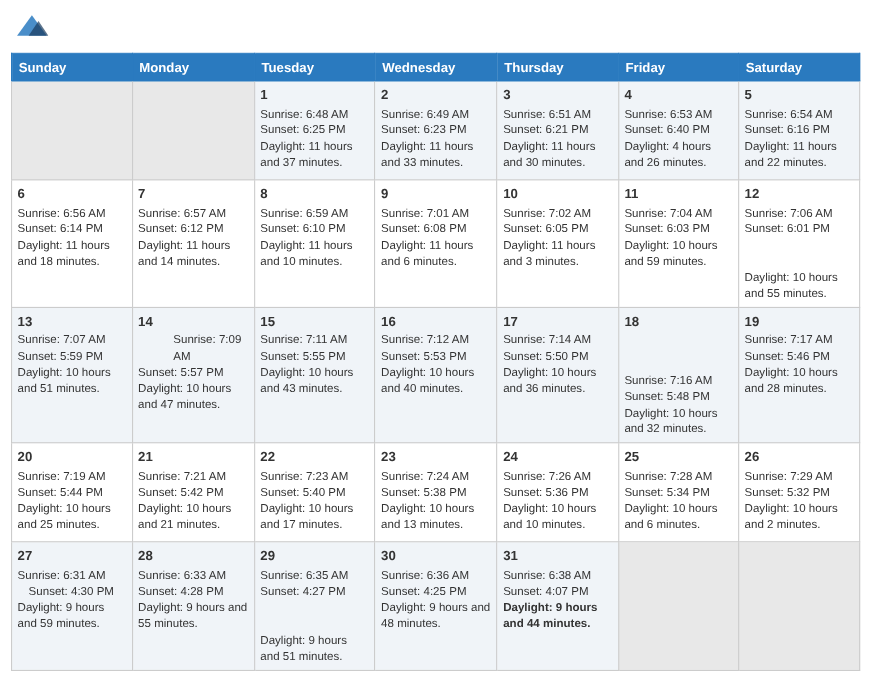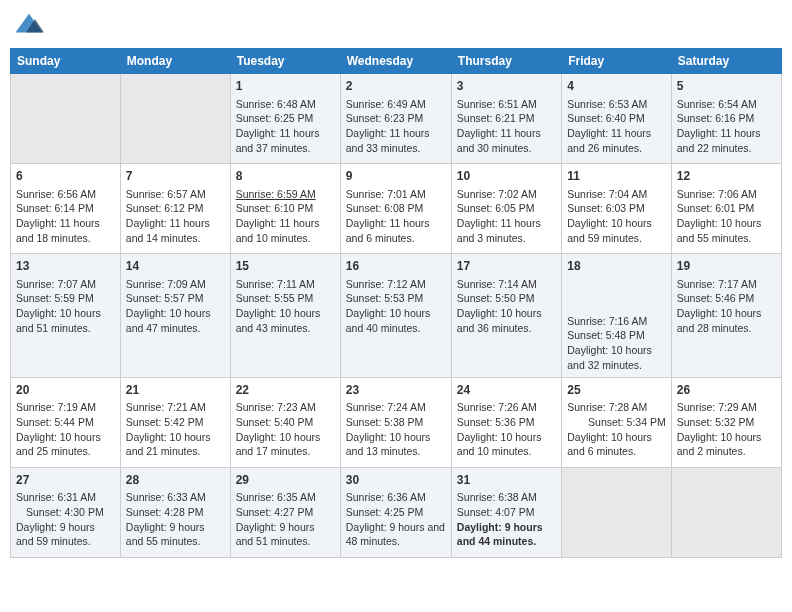--- a/index.html
+++ b/index.html
@@ -139,21 +139,21 @@
         <td>
           <span class="day-num">3</span>
           <span style="display: block;">Sunrise: 6:51 AM</span>
           <span style="display: block;">Sunset: 6:21 PM</span>
           <span style="display: block;">Daylight: 11 hours and 30 minutes.</span>
         </td>
         <td>
           <span class="day-num">4</span>
           <span style="display: block;">Sunrise: 6:53 AM</span>
           <span style="display: block;">Sunset: 6:40 PM</span>
-          <span style="display: block;">Daylight: 11 hours and 26 minutes.</span>
+          <span style="display: block;">Daylight: 4 hours and 26 minutes.</span>
         </td>
         <td>
           <span class="day-num">5</span>
           <span style="display: block;">Sunrise: 6:54 AM</span>
           <span style="display: block;">Sunset: 6:16 PM</span>
           <span style="display: block;">Daylight: 11 hours and 22 minutes.</span>
         </td>
       </tr>
       <tr>
         <td>
@@ -163,21 +163,21 @@
           <span style="display: block;">Daylight: 11 hours and 18 minutes.</span>
         </td>
         <td>
           <span class="day-num">7</span>
           <span style="display: block;">Sunrise: 6:57 AM</span>
           <span style="display: block;">Sunset: 6:12 PM</span>
           <span style="display: block;">Daylight: 11 hours and 14 minutes.</span>
         </td>
         <td>
           <span class="day-num">8</span>
-          <span style="display: block; text-decoration: underline;">Sunrise: 6:59 AM</span>
+          <span style="display: block;">Sunrise: 6:59 AM</span>
           <span style="display: block;">Sunset: 6:10 PM</span>
           <span style="display: block;">Daylight: 11 hours and 10 minutes.</span>
         </td>
         <td>
           <span class="day-num">9</span>
           <span style="display: block;">Sunrise: 7:01 AM</span>
           <span style="display: block;">Sunset: 6:08 PM</span>
           <span style="display: block;">Daylight: 11 hours and 6 minutes.</span>
         </td>
         <td>
@@ -189,33 +189,33 @@
         <td>
           <span class="day-num">11</span>
           <span style="display: block;">Sunrise: 7:04 AM</span>
           <span style="display: block;">Sunset: 6:03 PM</span>
           <span style="display: block;">Daylight: 10 hours and 59 minutes.</span>
         </td>
         <td>
           <span class="day-num">12</span>
           <span style="display: block;">Sunrise: 7:06 AM</span>
           <span style="display: block;">Sunset: 6:01 PM</span>
-          <span style="display: block;">Daylight: 10 hours and 55 minutes.</span>
+          <span style="display: block; margin-top: 29px;">Daylight: 10 hours and 55 minutes.</span>
         </td>
       </tr>
       <tr>
         <td>
           <span class="day-num">13</span>
           <span style="display: block;">Sunrise: 7:07 AM</span>
           <span style="display: block;">Sunset: 5:59 PM</span>
           <span style="display: block;">Daylight: 10 hours and 51 minutes.</span>
         </td>
         <td>
           <span class="day-num">14</span>
-          <span style="display: block;">Sunrise: 7:09 AM</span>
+          <span style="display: block; margin-left: 32px;">Sunrise: 7:09 AM</span>
           <span style="display: block;">Sunset: 5:57 PM</span>
           <span style="display: block;">Daylight: 10 hours and 47 minutes.</span>
         </td>
         <td>
           <span class="day-num">15</span>
           <span style="display: block;">Sunrise: 7:11 AM</span>
           <span style="display: block;">Sunset: 5:55 PM</span>
           <span style="display: block;">Daylight: 10 hours and 43 minutes.</span>
         </td>
         <td>
@@ -270,21 +270,21 @@
         </td>
         <td>
           <span class="day-num">24</span>
           <span style="display: block;">Sunrise: 7:26 AM</span>
           <span style="display: block;">Sunset: 5:36 PM</span>
           <span style="display: block;">Daylight: 10 hours and 10 minutes.</span>
         </td>
         <td>
           <span class="day-num">25</span>
           <span style="display: block;">Sunrise: 7:28 AM</span>
-          <span style="display: block; text-align: right;">Sunset: 5:34 PM</span>
+          <span style="display: block;">Sunset: 5:34 PM</span>
           <span style="display: block;">Daylight: 10 hours and 6 minutes.</span>
         </td>
         <td>
           <span class="day-num">26</span>
           <span style="display: block;">Sunrise: 7:29 AM</span>
           <span style="display: block;">Sunset: 5:32 PM</span>
           <span style="display: block;">Daylight: 10 hours and 2 minutes.</span>
         </td>
       </tr>
       <tr>
@@ -297,21 +297,21 @@
         <td>
           <span class="day-num">28</span>
           <span style="display: block;">Sunrise: 6:33 AM</span>
           <span style="display: block;">Sunset: 4:28 PM</span>
           <span style="display: block;">Daylight: 9 hours and 55 minutes.</span>
         </td>
         <td>
           <span class="day-num">29</span>
           <span style="display: block;">Sunrise: 6:35 AM</span>
           <span style="display: block;">Sunset: 4:27 PM</span>
-          <span style="display: block;">Daylight: 9 hours and 51 minutes.</span>
+          <span style="display: block; margin-top: 30px;">Daylight: 9 hours and 51 minutes.</span>
         </td>
         <td>
           <span class="day-num">30</span>
           <span style="display: block;">Sunrise: 6:36 AM</span>
           <span style="display: block;">Sunset: 4:25 PM</span>
           <span style="display: block;">Daylight: 9 hours and 48 minutes.</span>
         </td>
         <td>
           <span class="day-num">31</span>
           <span style="display: block;">Sunrise: 6:38 AM</span>

